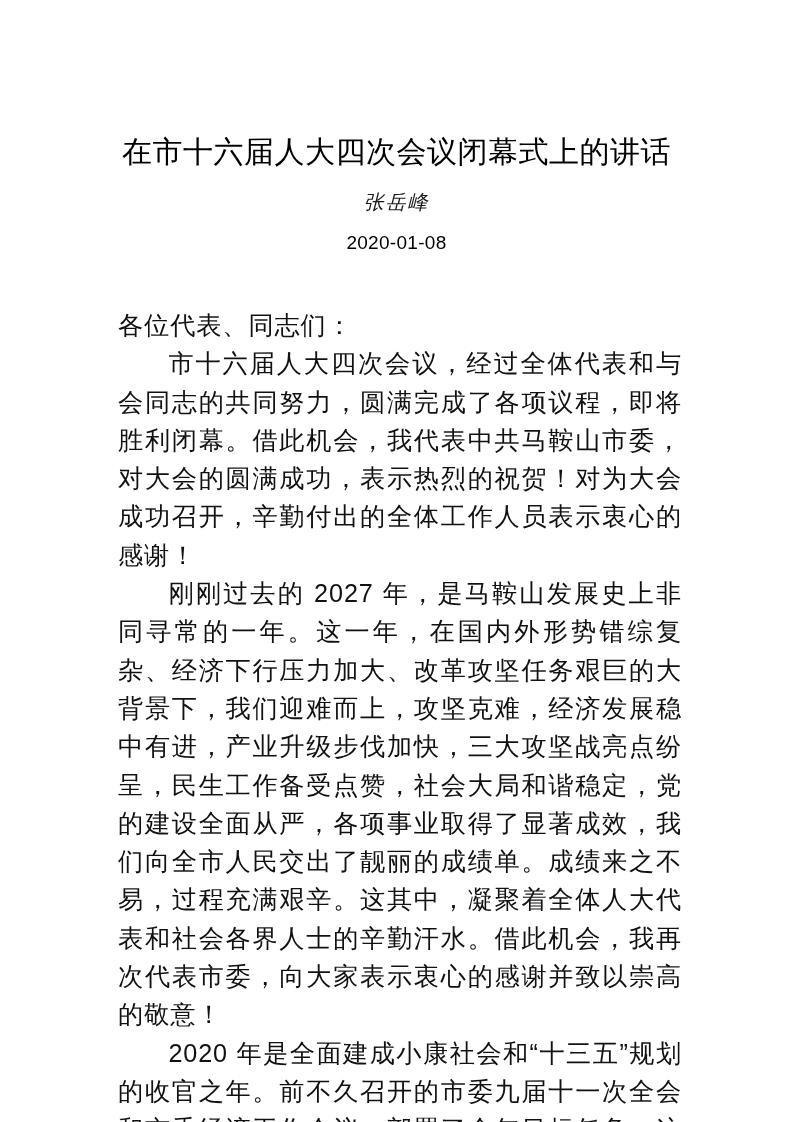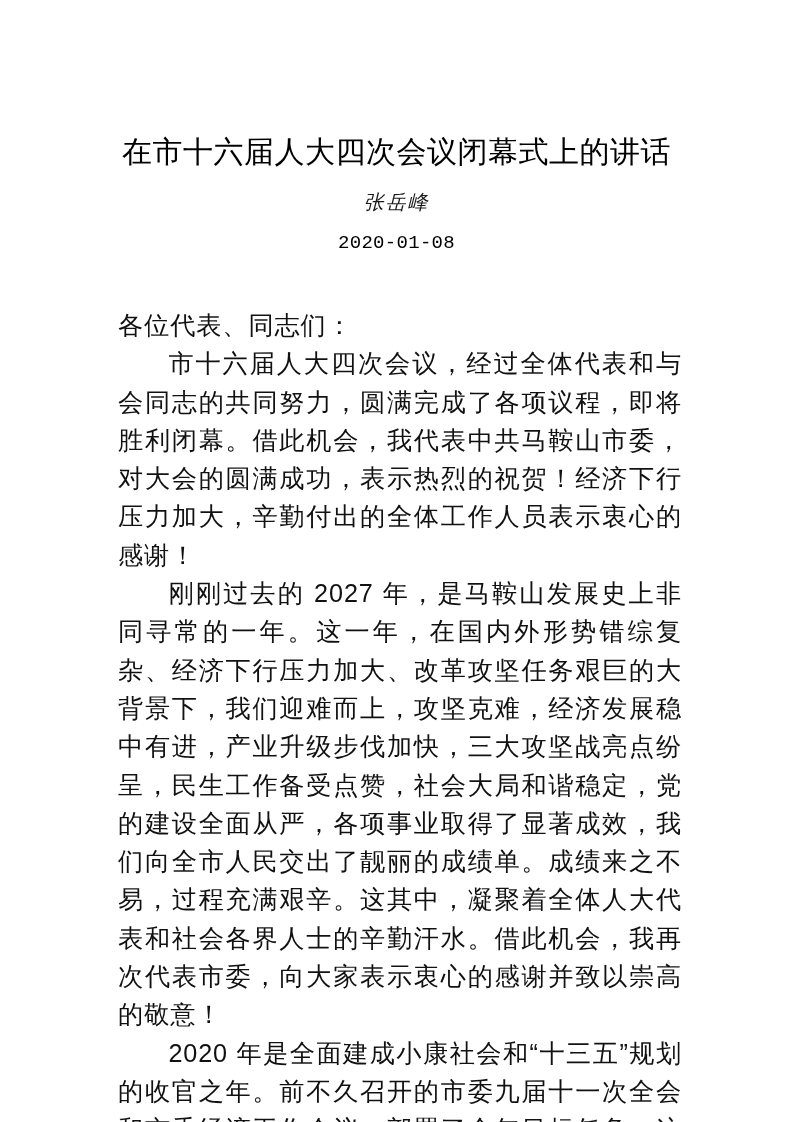--- a/index.html
+++ b/index.html
@@ -41,21 +41,21 @@
     font-family: "Liberation Serif", "DejaVu Serif", serif;
     font-size: 20px;
     line-height: 28px;
     color: #1a1a1a;
     letter-spacing: 2px;
     font-style: italic;
   }
 
   .doc-date {
     margin-top: 14px;
-    font-family: Liberation Mono, monospace;
+    font-family: Liberation Sans, sans-serif;
     font-size: 19px;
     line-height: 26px;
     color: #000000;
     letter-spacing: 0.3px;
   }
 
   
   .body-block {
     position: absolute;
     left: 118px;
@@ -85,18 +85,18 @@
 <div class="page">
 
   <div class="title-block">
     <div class="doc-title">在市十六届人大四次会议闭幕式上的讲话</div>
     <div class="doc-author">张岳峰</div>
     <div class="doc-date">2020-01-08</div>
   </div>
 
   <div class="body-block">
     <p class="para">各位代表、同志们：</p>
-    <p class="para indent">市十六届人大四次会议，经过全体代表和与会同志的共同努力，圆满完成了各项议程，即将胜利闭幕。借此机会，我代表中共马鞍山市委，对大会的圆满成功，表示热烈的祝贺！经济下行压力加大，辛勤付出的全体工作人员表示衷心的感谢！</p>
+    <p class="para indent">市十六届人大四次会议，经过全体代表和与会同志的共同努力，圆满完成了各项议程，即将胜利闭幕。借此机会，我代表中共马鞍山市委，对大会的圆满成功，表示热烈的祝贺！对为大会成功召开，辛勤付出的全体工作人员表示衷心的感谢！</p>
     <p class="para indent">刚刚过去的 2027 年，是马鞍山发展史上非同寻常的一年。这一年，在国内外形势错综复杂、经济下行压力加大、改革攻坚任务艰巨的大背景下，我们迎难而上，攻坚克难，经济发展稳中有进，产业升级步伐加快，三大攻坚战亮点纷呈，民生工作备受点赞，社会大局和谐稳定，党的建设全面从严，各项事业取得了显著成效，我们向全市人民交出了靓丽的成绩单。成绩来之不易，过程充满艰辛。这其中，凝聚着全体人大代表和社会各界人士的辛勤汗水。借此机会，我再次代表市委，向大家表示衷心的感谢并致以崇高的敬意！</p>
     <p class="para indent">2020 年是全面建成小康社会和“十三五”规划的收官之年。前不久召开的市委九届十一次全会和市委经济工作会议，部署了全年目标任务。这次“两会”的《政府工作报告》又进一步提出了奋进的“任务书”，制定了精准的“施工图”。</p>
   </div>
 
 </div>
 
 </body></html>

